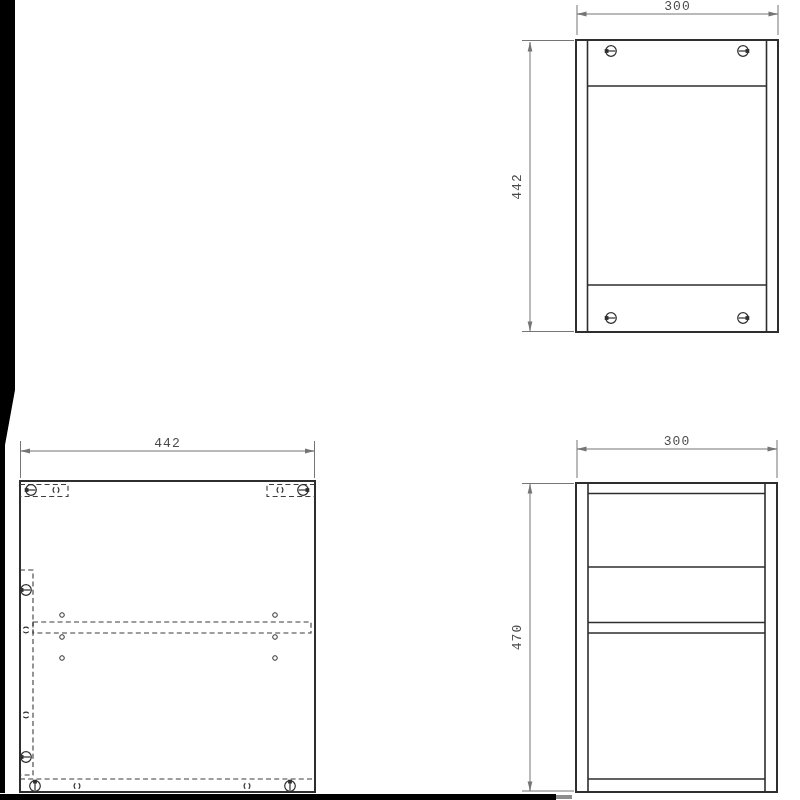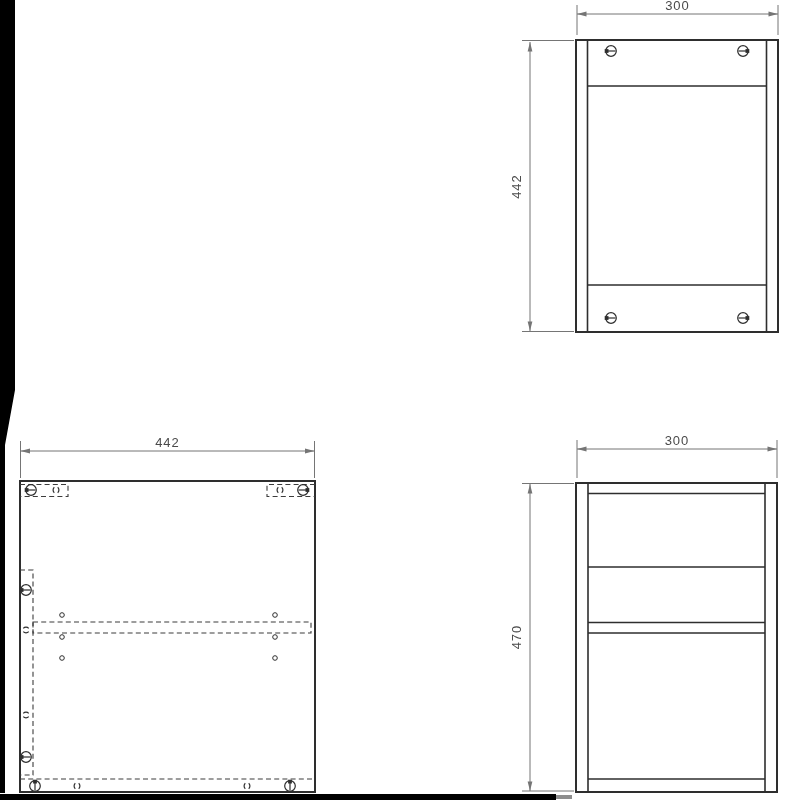--- a/index.html
+++ b/index.html
@@ -1,17 +1,17 @@
 <!DOCTYPE html>
 <html style="--c-background: #ffffff; --c-outline: #2e2e2e; --c-hidden-line: #3c3c3c; --c-dimension: #757575; --c-dimension-text: #4a4a4a; --c-scan-artifact: #000000;"><head>
 <meta charset="utf-8">
 <style>
   html,body{margin:0;padding:0;background:#fff;}
   .stage{position:relative;width:800px;height:800px;background:var(--c-background,#fff);overflow:hidden;
-         font-family:Liberation Sans, sans-serif;}
+         font-family:Liberation Mono, monospace;}
   svg{position:absolute;left:0;top:0;}
   .ol2{fill:none;stroke:var(--c-outline,#2e2e2e);stroke-width:2;}
   .ol {fill:none;stroke:var(--c-outline,#2e2e2e);stroke-width:1.6;}
   .hid{fill:none;stroke:var(--c-hidden-line,#3c3c3c);stroke-width:1.1;stroke-dasharray:5 3.2;}
   .dim{fill:none;stroke:var(--c-dimension,#757575);stroke-width:1;}
   .arr{fill:var(--c-dimension,#555);stroke:none;}
   .dimtxt{fill:var(--c-dimension-text,#4a4a4a);font-size:13px;letter-spacing:1px;text-anchor:middle;}
   .sym{fill:none;stroke:var(--c-outline,#2e2e2e);stroke-width:1.2;}
   .symfill{fill:var(--c-outline,#2e2e2e);stroke:none;}
   .art{fill:var(--c-scan-artifact,#000);stroke:none;}

